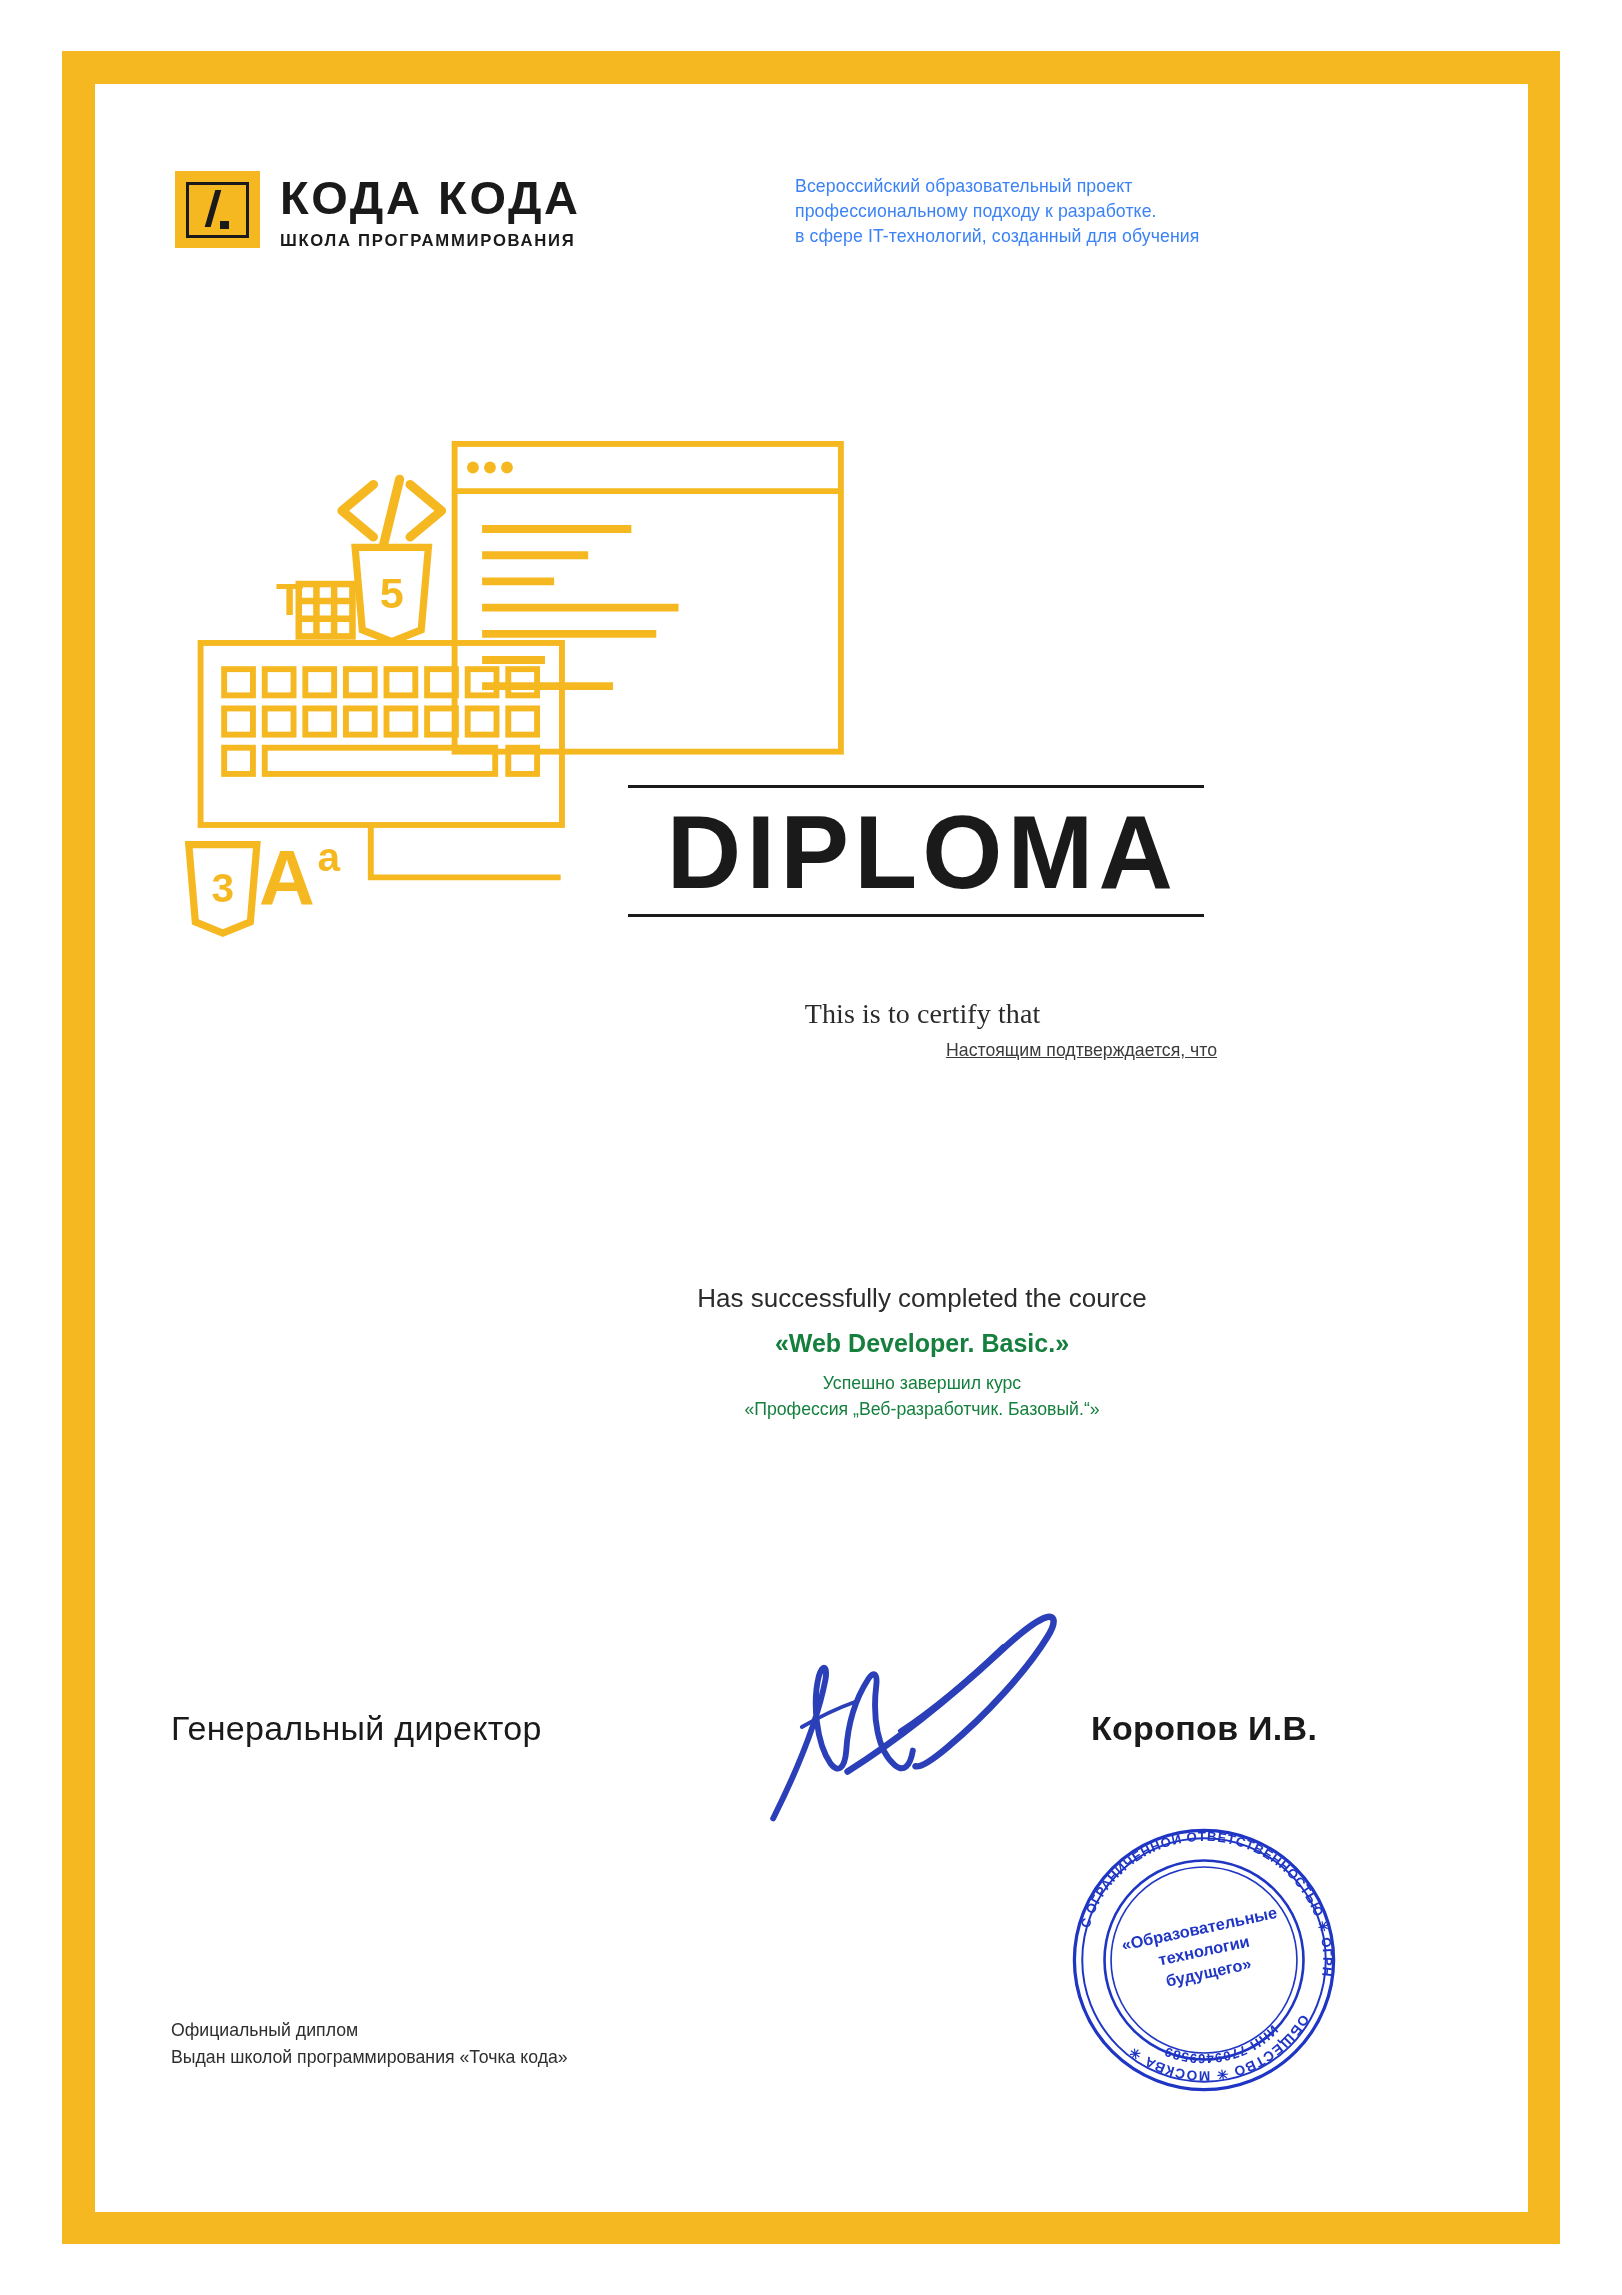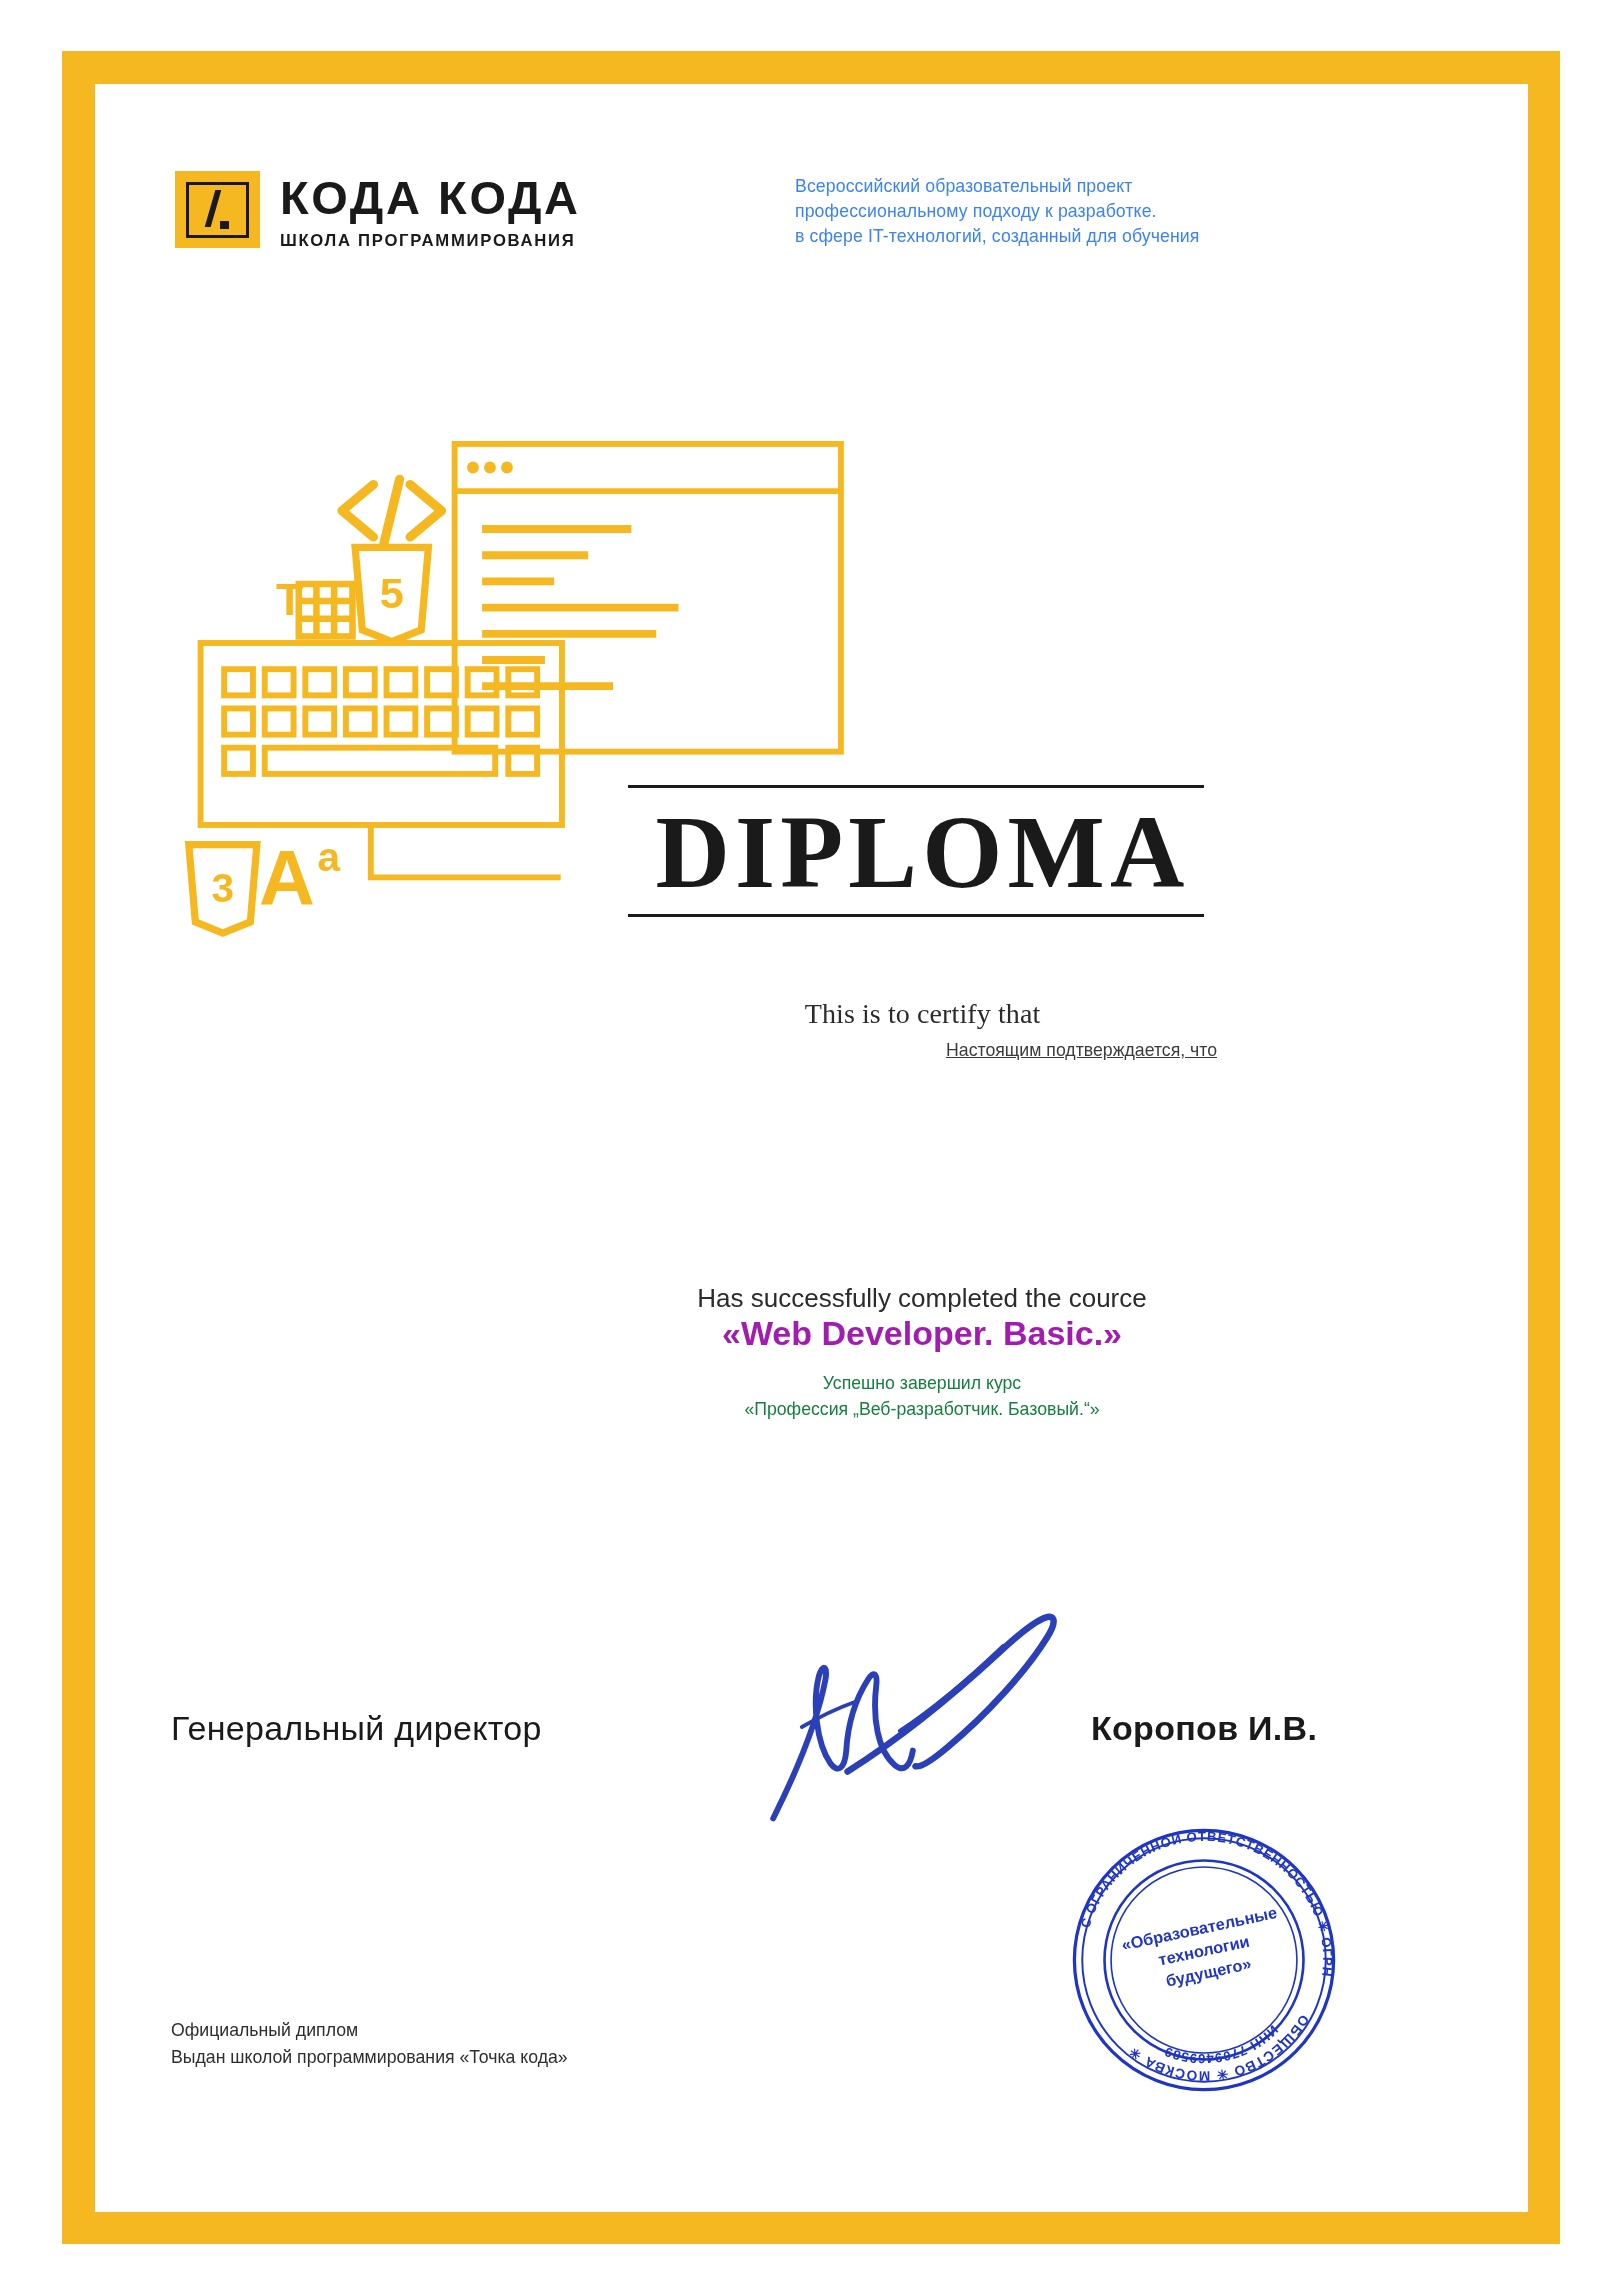--- a/index.html
+++ b/index.html
@@ -125,21 +125,20 @@
     height: 609px;
   }
 
   
   .diploma-block {
     position: absolute;
     left: 628px;
     top: 785px;
     width: 589px;
     text-align: center;
-    font-family: Liberation Serif, serif;
   }
   .rule {
     width: 576px;
     height: 3.3px;
     background: #1a1a1a;
   }
   .diploma-word {
     font-size: 103px;
     font-weight: bold;
     letter-spacing: 5.2px;
@@ -173,24 +172,24 @@
   .course-en {
     position: absolute;
     left: 595px;
     top: 1283px;
     width: 654px;
     text-align: center;
     font-size: 26px;
     color: #2b2b2b;
   }
   .course-en-title {
-    font-size: 34px;
+    font-size: 25px;
     font-weight: bold;
-    color: #a21caf;
-    margin-top: 0;
+    color: #15803d;
+    margin-top: 15px;
   }
   .course-ru {
     position: absolute;
     left: 595px;
     top: 1371px;
     width: 654px;
     text-align: center;
     font-size: 17.7px;
     line-height: 1.45;
     color: #15803d;

